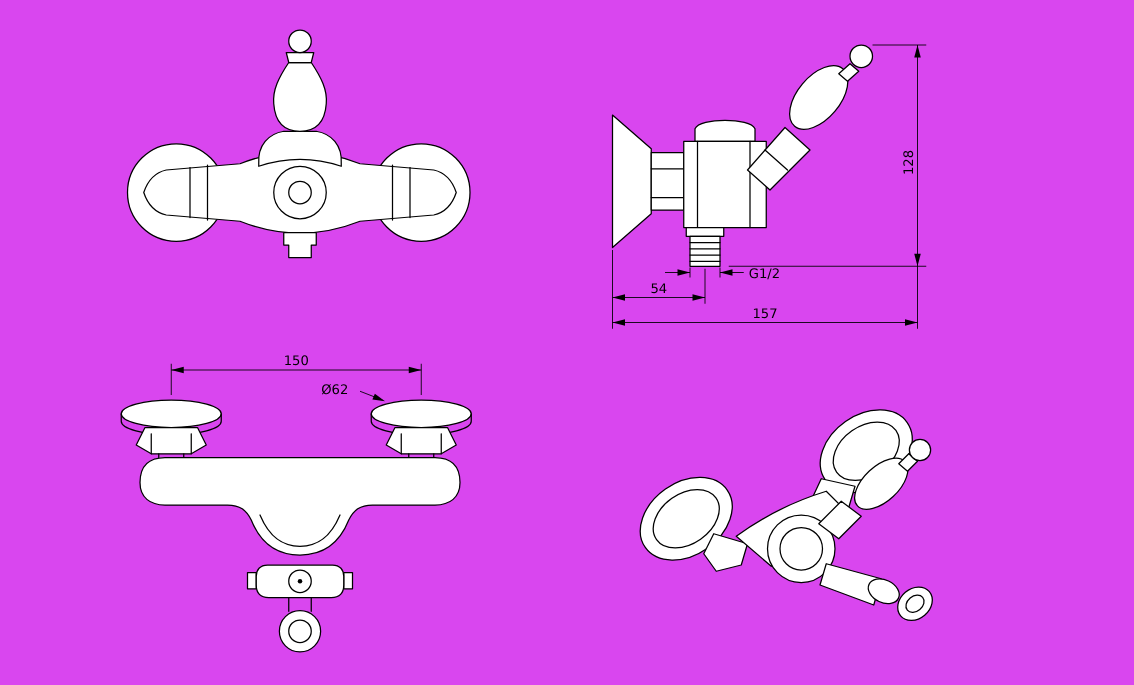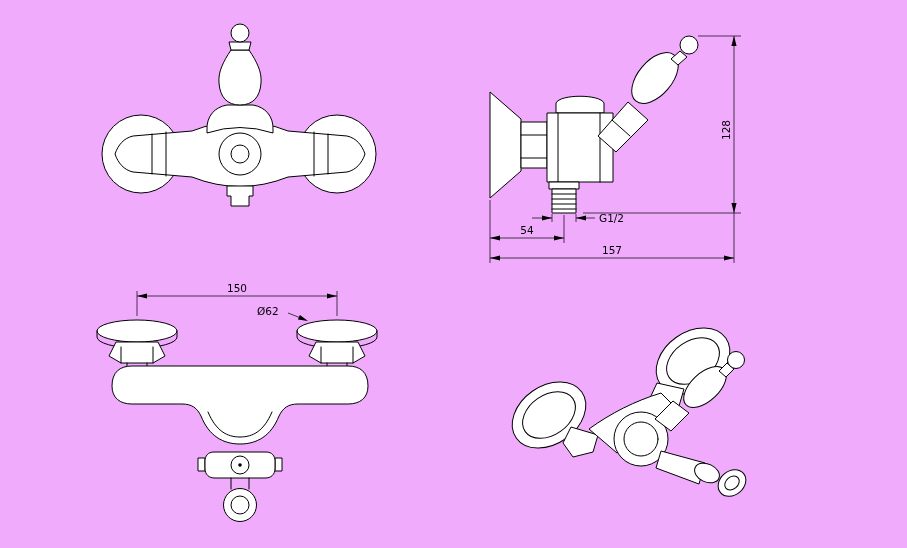--- a/index.html
+++ b/index.html
@@ -1,16 +1,16 @@
 <!DOCTYPE html>
 <html><head>
 <meta charset="utf-8">
 <style>
   html,body{margin:0;padding:0;background:#ffffff;}
-  .sheet{position:relative;width:907px;height:548px;background:#f0abfc;overflow:hidden;}
+  .sheet{position:relative;width:907px;height:548px;background:#d946ef;overflow:hidden;}
   svg{display:block;shape-rendering:geometricPrecision;}
   .ln{fill:none;stroke:#000;stroke-width:1;stroke-linejoin:round;stroke-linecap:round;}
   .fw{fill:#fff;stroke:#000;stroke-width:1;stroke-linejoin:round;}
   .dim{fill:none;stroke:#000;stroke-width:0.7;}
   .arr{fill:#000;stroke:none;}
   .dimtext{font-family:"DejaVu Sans","Liberation Sans",sans-serif;font-size:10.5px;fill:#000;}
 </style>
 </head>
 <body>
 

